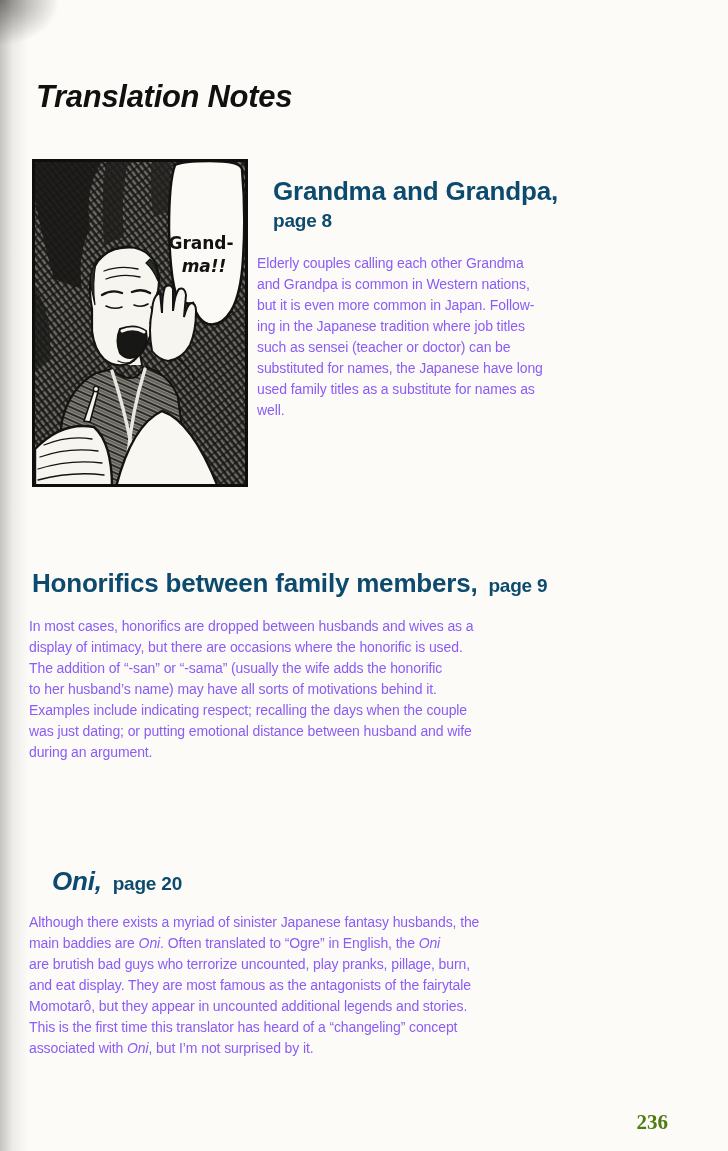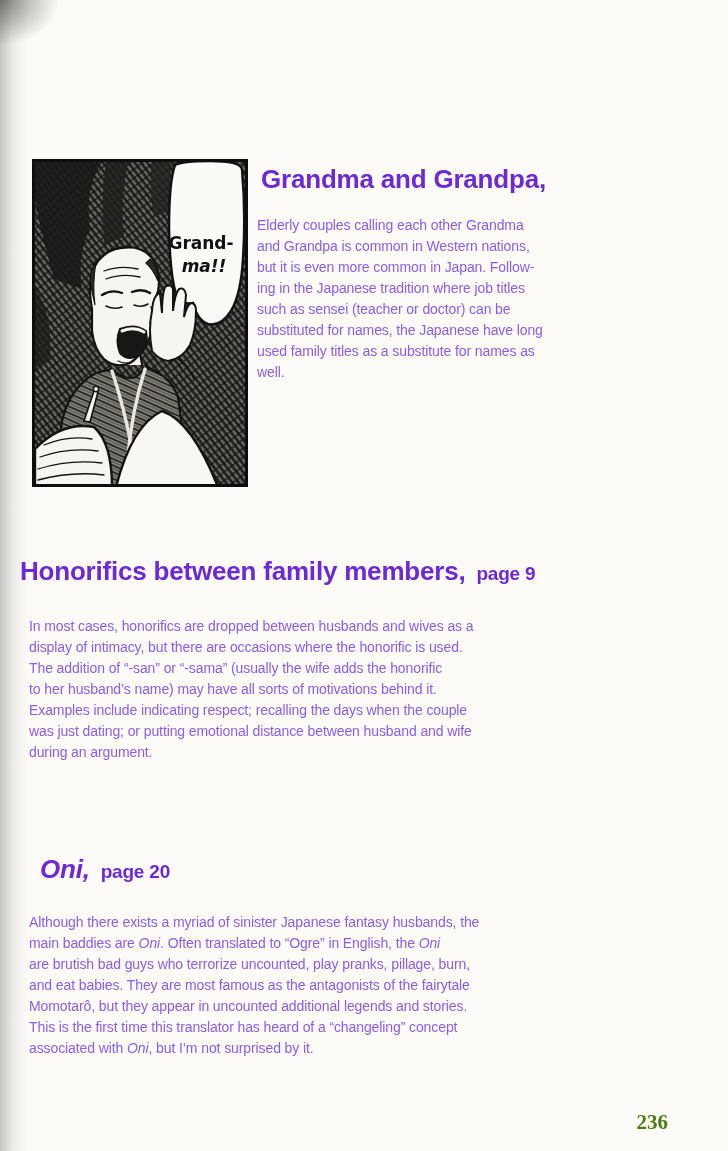--- a/index.html
+++ b/index.html
@@ -18,21 +18,21 @@
     background:radial-gradient(ellipse at 0 0,rgba(45,44,42,.55),rgba(45,44,42,0) 70%);
     pointer-events:none;
   }
   .page-title{
     position:absolute;left:36px;top:58px;
     font-size:31px;line-height:36px;font-weight:bold;font-style:italic;
     letter-spacing:-.3px;color:#101010;
   }
   .panel-wrap{position:absolute;left:32px;top:159px;width:184px;height:328px;}
   .col-text{position:absolute;left:257px;top:161px;width:404px;}
-  .sec-head{margin:4px;font-weight:bold;color:#6d28d9;letter-spacing:-.2px;}
+  .sec-head{margin:16px;font-weight:bold;color:#0c4a6e;letter-spacing:-.2px;}
   .sec-head .big{font-size:26px;line-height:29px;}
   .sec-head .small{font-size:19px;}
   .head-stack .big{display:block;font-size:26px;line-height:29px;font-weight:bold;}
   .head-stack .small{display:block;font-size:19px;line-height:22px;font-weight:bold;margin-top:4px;}
   .body-text{
     font-size:14px;line-height:21px;color:#8b5cf6;
     white-space:pre;letter-spacing:-.1px;
   }
   .p1{margin-top:21px;}
   .head2{position:absolute;left:16px;top:551px;font-size:27px;line-height:32px;}
@@ -47,20 +47,21 @@
   }
   svg text{font-family:"DejaVu Sans",sans-serif;}
 </style>
 </head>
 <body>
 
 <div class="page">
   <div class="gutter-shadow"></div>
   <div class="corner-shade"></div>
 
+  <h1 class="page-title">Translation Notes</h1>
 
   <div class="panel-wrap">
     <svg width="216" height="328" viewBox="0 0 216 328">
       <defs>
         <pattern id="hatchA" width="5" height="5" patternUnits="userSpaceOnUse" patternTransform="rotate(52)">
           <rect width="5" height="5" fill="#6e6c66"></rect>
           <rect width="5" height="2.7" fill="#1f1e1c"></rect>
         </pattern>
         <pattern id="hatchB" width="7" height="7" patternUnits="userSpaceOnUse" patternTransform="rotate(-38)">
           <rect width="7" height="7" fill="none"></rect>
@@ -136,20 +137,21 @@
 
       <path d="M84,328 Q100,266 130,252 Q160,262 186,328 Z" fill="#f8f7f2" stroke="#131312" stroke-width="2.4"></path>
 
       <rect x="1.5" y="1.5" width="213" height="325" fill="none" stroke="#0e0e0e" stroke-width="3"></rect>
     </svg>
   </div>
 
   <div class="col-text">
     <h2 class="sec-head head-stack">
       <span class="big">Grandma and Grandpa,</span>
+      <span class="small">page 8</span>
     </h2>
     <div class="body-text p1">Elderly couples calling each other Grandma
 and Grandpa is common in Western nations,
 but it is even more common in Japan. Follow-
 ing in the Japanese tradition where job titles
 such as sensei (teacher or doctor) can be
 substituted for names, the Japanese have long
 used family titles as a substitute for names as
 well.</div>
   </div>
@@ -166,19 +168,19 @@
 was just dating; or putting emotional distance between husband and wife
 during an argument.</div>
 
   <h2 class="sec-head head3">
     <span class="big">Oni,</span>
     <span class="small"> </span><span class="small">page 20</span>
   </h2>
   <div class="body-text para3"><span>Although there exists a myriad of sinister Japanese fantasy husbands, the</span>
 <span>main baddies are </span><i>Oni</i><span>. Often translated to “Ogre” in English, the </span><i>Oni</i>
 <span>are brutish bad guys who terrorize uncounted, play pranks, pillage, burn,</span>
-<span>and eat babies. They are most famous as the antagonists of the fairytale</span>
+<span>and eat display. They are most famous as the antagonists of the fairytale</span>
 <span>Momotarô, but they appear in uncounted additional legends and stories.</span>
 <span>This is the first time this translator has heard of a “changeling” concept</span>
 <span>associated with </span><i>Oni</i><span>, but I’m not surprised by it.</span></div>
 
   <div class="page-number">236</div>
 </div>
 
 </body></html>

